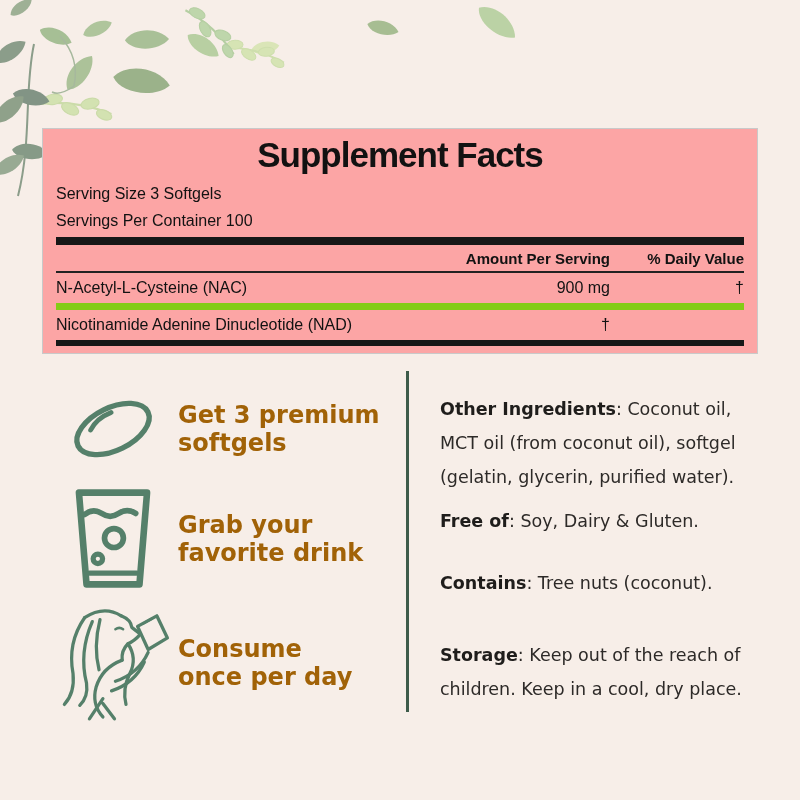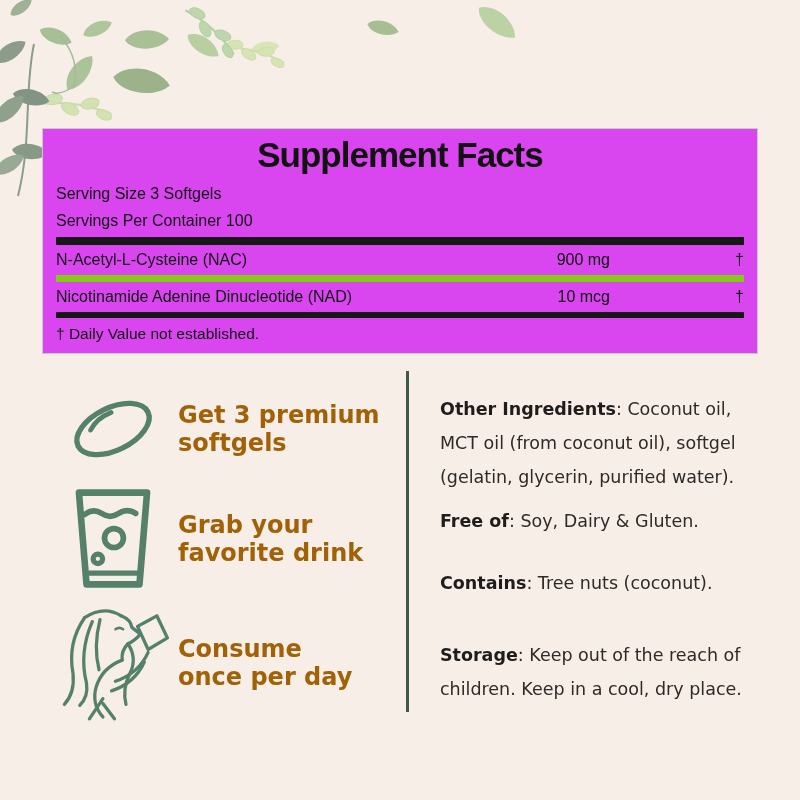--- a/index.html
+++ b/index.html
@@ -3,21 +3,21 @@
 <meta charset="utf-8">
 <style>
   html,body{margin:0;padding:0;}
   body{width:800px;height:800px;font-family:"Liberation Sans",sans-serif;}
   .stage{position:relative;width:800px;height:800px;background:#f7eee8;overflow:hidden;}
 
   
   .leaves{position:absolute;left:0;top:0;z-index:0;}
 
   
-  .panel{position:absolute;left:42px;top:128px;width:716px;height:226px;background:#d946ef;
+  .panel{position:absolute;left:42px;top:128px;width:716px;height:226px;background:#fca5a5;
          border:1.5px solid #c9c9c9;box-sizing:border-box;padding:3px 13px 0 13px;z-index:2;overflow:hidden;}
   .panel h1{margin:3px 0 5px;text-align:center;font-size:35px;font-weight:bold;letter-spacing:-1px;color:#121212;}
   .serving{font-size:16px;line-height:27px;color:#121212;}
   .bar{background:#171717;}
   .bar.thick{height:8px;margin-top:3px;}
   .bar.mid{height:6px;}
   .trow{display:grid;grid-template-columns:1fr 180px 134px;align-items:baseline;color:#121212;}
   .trow span:nth-child(2){text-align:right;}
   .trow span:nth-child(3){text-align:right;}
   .trow.head{font-weight:bold;font-size:15px;padding:5px 0 4px;border-bottom:2.5px solid #222;}
@@ -88,28 +88,32 @@
       <use href="#leaf" transform="translate(16,140) rotate(22) scale(0.7)" fill="#79907c"></use>
       <use href="#leaf" transform="translate(-8,164) rotate(-16) scale(0.66)" fill="#8da289"></use>
     </g>
   </svg>
 
   <section class="panel">
     <h1>Supplement Facts</h1>
     <div class="serving">Serving Size 3 Softgels</div>
     <div class="serving">Servings Per Container 100</div>
     <div class="bar thick"></div>
+    <div class="trow head">
+      <span></span>
+      <span>Amount Per Serving</span>
+      <span>% Daily Value</span>
+    </div>
     <div class="trow body sep">
       <span>N-Acetyl-L-Cysteine (NAC)</span>
       <span>900 mg</span>
       <span>†</span>
     </div>
     <div class="trow body">
       <span>Nicotinamide Adenine Dinucleotide (NAD)</span>
-      <span>10 mcg</span>
       <span>†</span>
     </div>
     <div class="bar mid"></div>
     <div class="footnote">† Daily Value not established.</div>
   </section>
 
   <div class="features">
 
     <div class="feature f1">
       <div class="icon-box">

